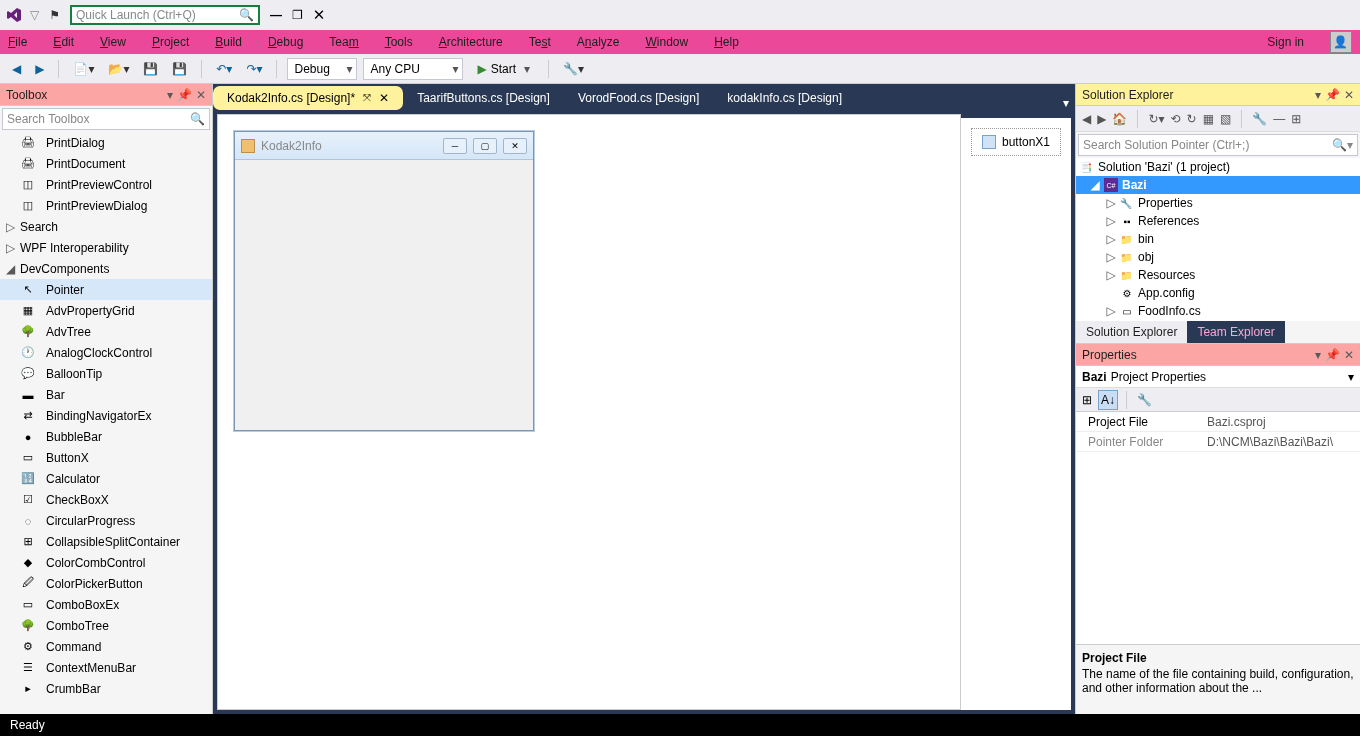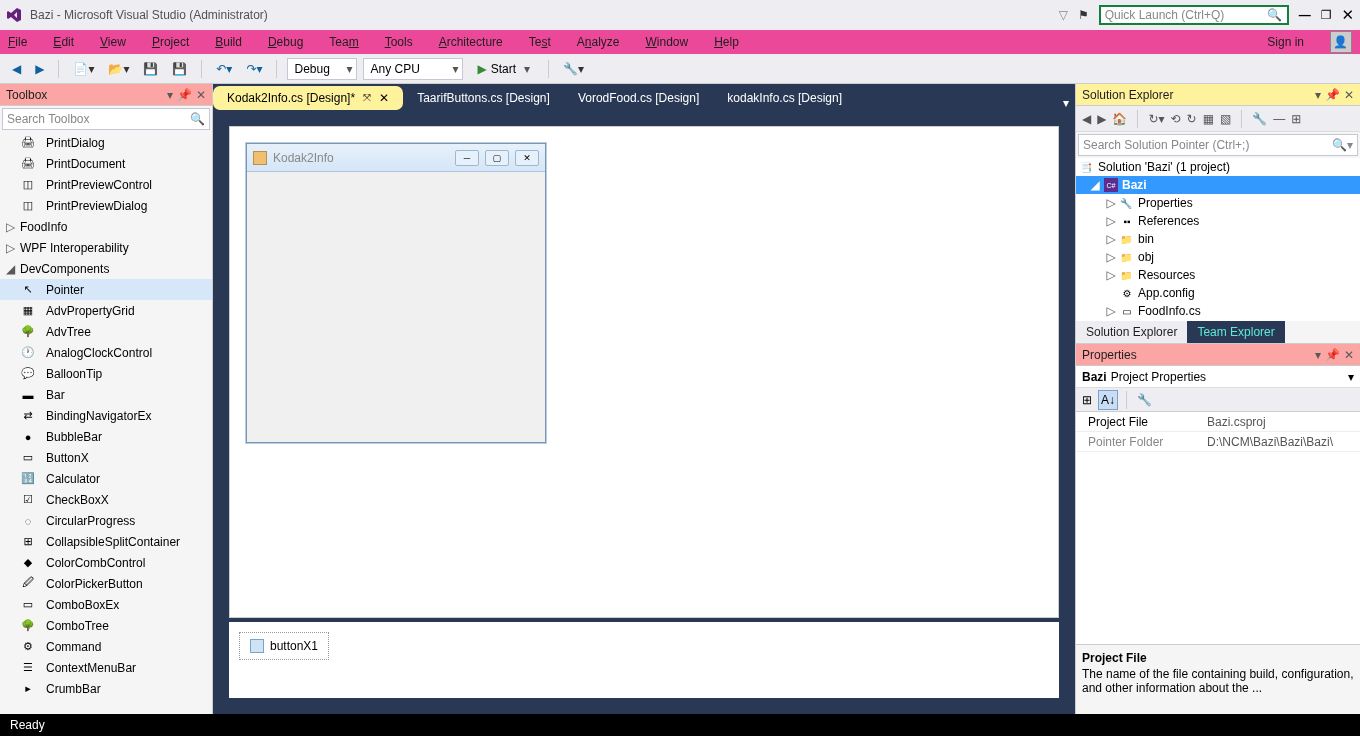--- a/index.html
+++ b/index.html
@@ -35,21 +35,21 @@
 .tool-item .icon { width:16px; height:16px; display:flex; align-items:center; justify-content:center; font-size:11px; }
 .tool-group { display:flex; align-items:center; height:21px; padding-left:6px; gap:4px; cursor:pointer; }
 .tool-group .expander { width:10px; color:#595959; }
 .center { flex:1; display:flex; flex-direction:column; background:#293955; min-width:0; }
 .tabs { height:26px; background:#293955; display:flex; align-items:flex-end; }
 .tab { height:24px; padding:0 14px; display:flex; align-items:center; gap:8px; color:#fff; cursor:pointer;border-radius:7px; }
 .tab.active { background:#fff29d; color:#000; }
 .tab .close { cursor:pointer; }
 .tab .pin { font-size:10px; }
 .tabs .scroll { margin-left:auto; color:#fff; padding:0 6px; cursor:pointer; }
-.designer { flex:1; background:#fff; position:relative; margin:16px; display:flex; flex-direction:column; }
+.designer { flex:1; background:#fff; position:relative; margin:4px; display:flex; flex-direction:row; }
 .design-surface { flex:1; background:#fff; position:relative; padding:16px; border:1px solid #ccc; margin:0; }
 .form-window { width:300px; height:300px; border:1px solid #7a96b3; background:#f0f0f0; box-shadow:0 0 0 1px #b8cde2; }
 .form-title { height:28px; background:linear-gradient(#e7f1fb,#d5e6f7); display:flex; align-items:center; padding:0 6px; gap:6px; border-bottom:1px solid #b0c4de; }
 .form-title .icon { width:14px; height:14px; background:#f0c070; border:1px solid #b89050; }
 .form-title .text { flex:1; color:#888; }
 .form-title .win-btn { width:24px; height:16px; border:1px solid #9fb6cd; background:#e7f1fb; display:flex; align-items:center; justify-content:center; font-size:9px; cursor:pointer; border-radius:2px; }
 .component-tray { height:80px; background:#fff; border-top:4px solid #293955; padding:10px; display:flex; align-items:flex-start; }
 .component { border:1px dotted #999; padding:6px 10px; display:flex; align-items:center; gap:6px; }
 .component .icon { width:14px; height:14px; border:1px solid #7aa3cc; background:#cfe3f5; }
 .right-panels { width:285px; display:flex; flex-direction:column; border-left:1px solid #ccc; background:#f5f5f5; }
@@ -58,21 +58,21 @@
 .se-toolbar span { cursor:pointer; color:#555; }
 .se-search { margin:2px; }
 .tree { flex:1; overflow:hidden; background:#fff; }
 .tree-item { display:flex; align-items:center; height:18px; gap:4px; cursor:pointer; }
 .tree-item.selected { background:#3399ff; color:#fff; }
 .tree-item .expander { width:10px; text-align:center; color:#595959; }
 .tree-item .icon { width:14px; height:14px; display:flex; align-items:center; justify-content:center; font-size:10px; }
 .se-tabs { height:22px; display:flex; }
 .se-tab { padding:0 10px; display:flex; align-items:center; cursor:pointer; }
 .se-tab.active { background:#eeeef2; color:#1e1e1e; }
-.se-tab.inactive { background:#293955; color:#5eead4; }
+.se-tab.inactive { background:#293955; color:#f9a8d4; }
 .properties { flex:1; display:flex; flex-direction:column; }
 .prop-selector { height:22px; border-bottom:1px solid #ddd; padding:0 6px; display:flex; align-items:center; background:#fff; }
 .prop-selector b { margin-right:4px; }
 .prop-toolbar { height:24px; background:#eeeef2; display:flex; align-items:center; gap:4px; padding:0 4px; border-bottom:1px solid #ccc; }
 .prop-toolbar span { cursor:pointer; padding:2px; }
 .prop-toolbar .active { background:#c9def5; border:1px solid #7aa3cc; }
 .prop-grid { flex:1; background:#fff; }
 .prop-row { display:flex; height:20px; border-bottom:1px solid #eee; }
 .prop-row .name { width:125px; padding-left:12px; display:flex; align-items:center; }
 .prop-row .value { flex:1; padding-left:6px; display:flex; align-items:center; color:#555; }
@@ -82,21 +82,20 @@
 .statusbar { height:22px; background:#000000; color:#fff; display:flex; align-items:center; padding:0 10px; }
 .sep { width:1px; height:18px; background:#ccc; margin:0 4px; }
 </style>
 </head>
 <body>
 
 <div class="titlebar">
   <svg class="vs-icon" viewBox="0 0 16 16">
       <path fill="#68217a" d="M11 1l4 2v10l-4 2-6-5-3 2-1-1V5l1-1 3 2 6-5zm0 4L8 8l3 3V5z"></path>
     </svg>
-  <span class="title">Bazi - Microsoft Visual Studio (Administrator)</span>
   <div class="right-icons">
     <span style="color:#888">▽</span>
     <span style="color:#333">⚑</span>
     <div class="quick-launch">
       <span>Quick Launch (Ctrl+Q)</span>
       <span>🔍</span>
     </div>
     <span style="font-weight:bold">—</span>
     <span>❐</span>
     <span style="font-size:15px">✕</span>
@@ -178,21 +177,21 @@
       <div class="tool-item">
           <span class="icon">◫</span>
           <span>PrintPreviewControl</span>
         </div>
       <div class="tool-item">
           <span class="icon">◫</span>
           <span>PrintPreviewDialog</span>
         </div>
       <div class="tool-group">
           <span class="expander">▷</span>
-          <span>FoodInfo</span>
+          <span>Search</span>
         </div>
       <div class="tool-group">
           <span class="expander">▷</span>
           <span>WPF Interoperability</span>
         </div>
       <div class="tool-group">
           <span class="expander">◢</span>
           <span>DevComponents</span>
         </div>
       <div class="tool-item selected">

